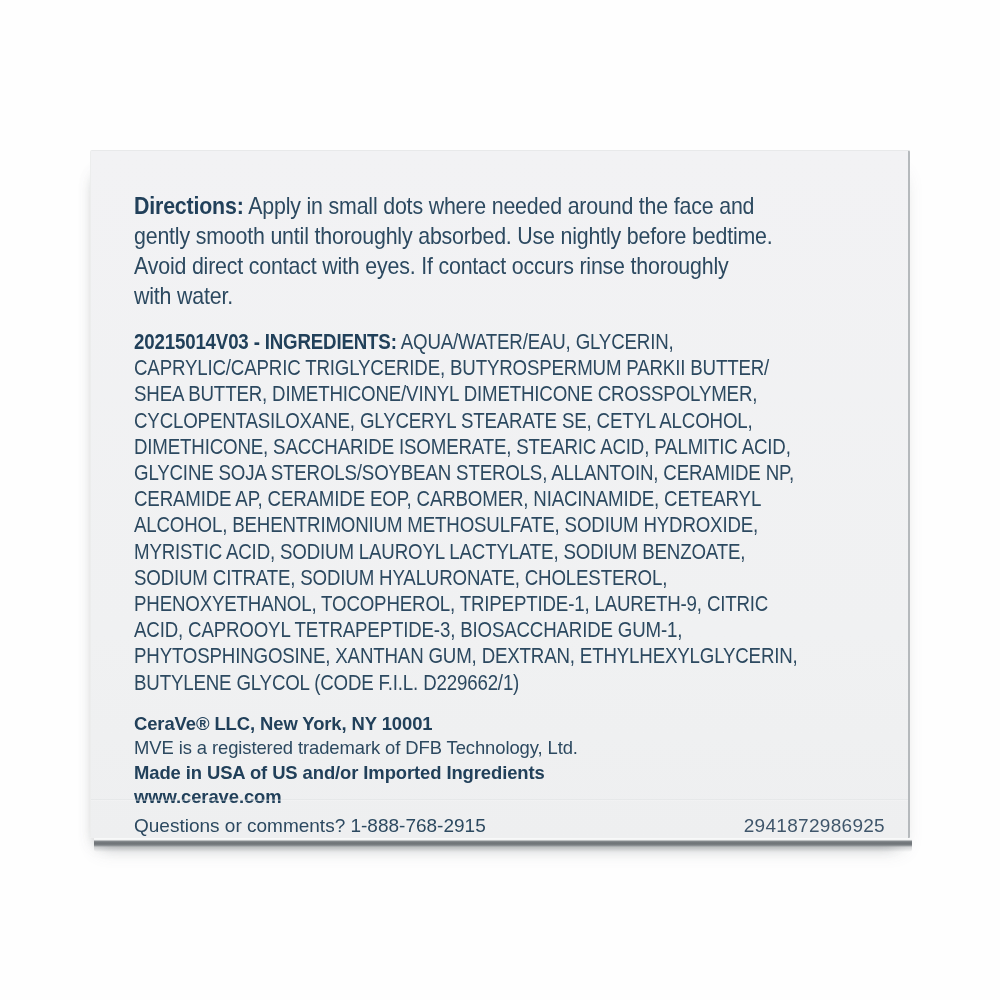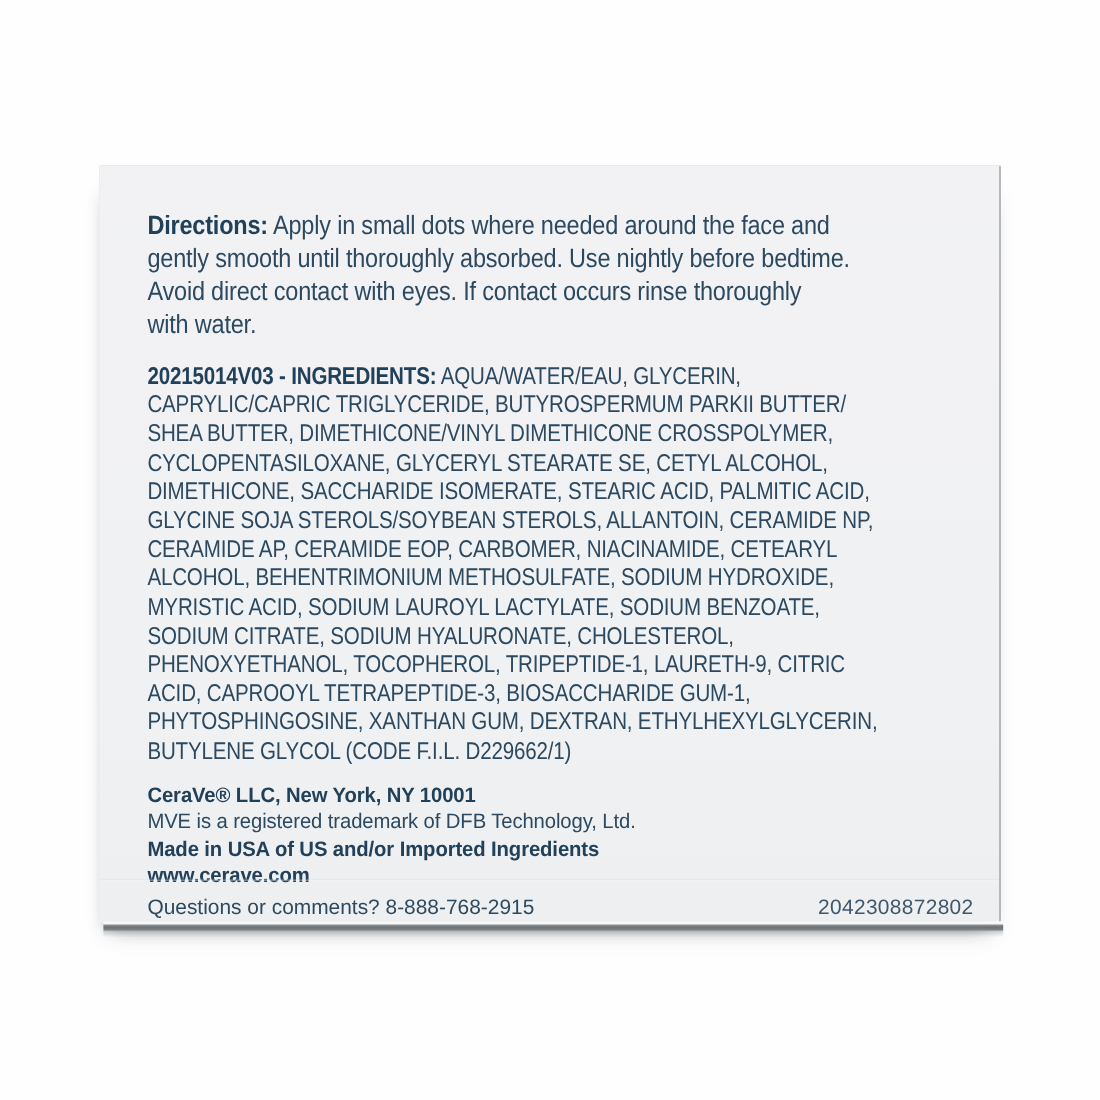--- a/index.html
+++ b/index.html
@@ -122,18 +122,18 @@
   </div>
 
   <div class="company txt">
     <div class="b">CeraVe® LLC, New York, NY 10001</div>
     <div>MVE is a registered trademark of DFB Technology, Ltd.</div>
     <div class="b">Made in USA of US and/or Imported Ingredients</div>
     <div class="b">www.cerave.com</div>
   </div>
 
   <div class="footer-row txt">
-    <span>Questions or comments? 8-888-768-2915</span>
-    <span class="num">2042308872802</span>
+    <span>Questions or comments? 1-888-768-2915</span>
+    <span class="num">2941872986925</span>
   </div>
 
   <div class="crease"></div>
 </div>
 
 </body></html>

